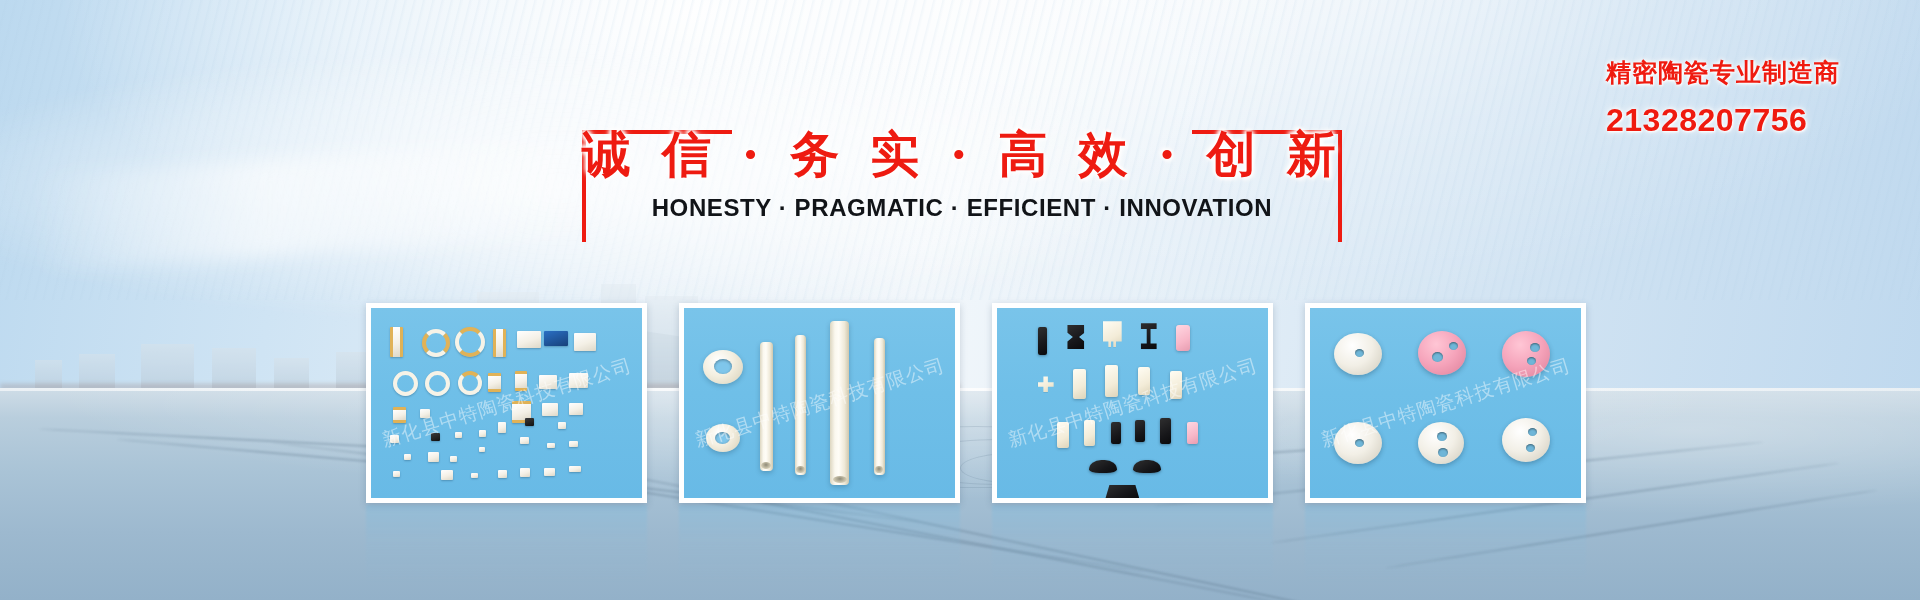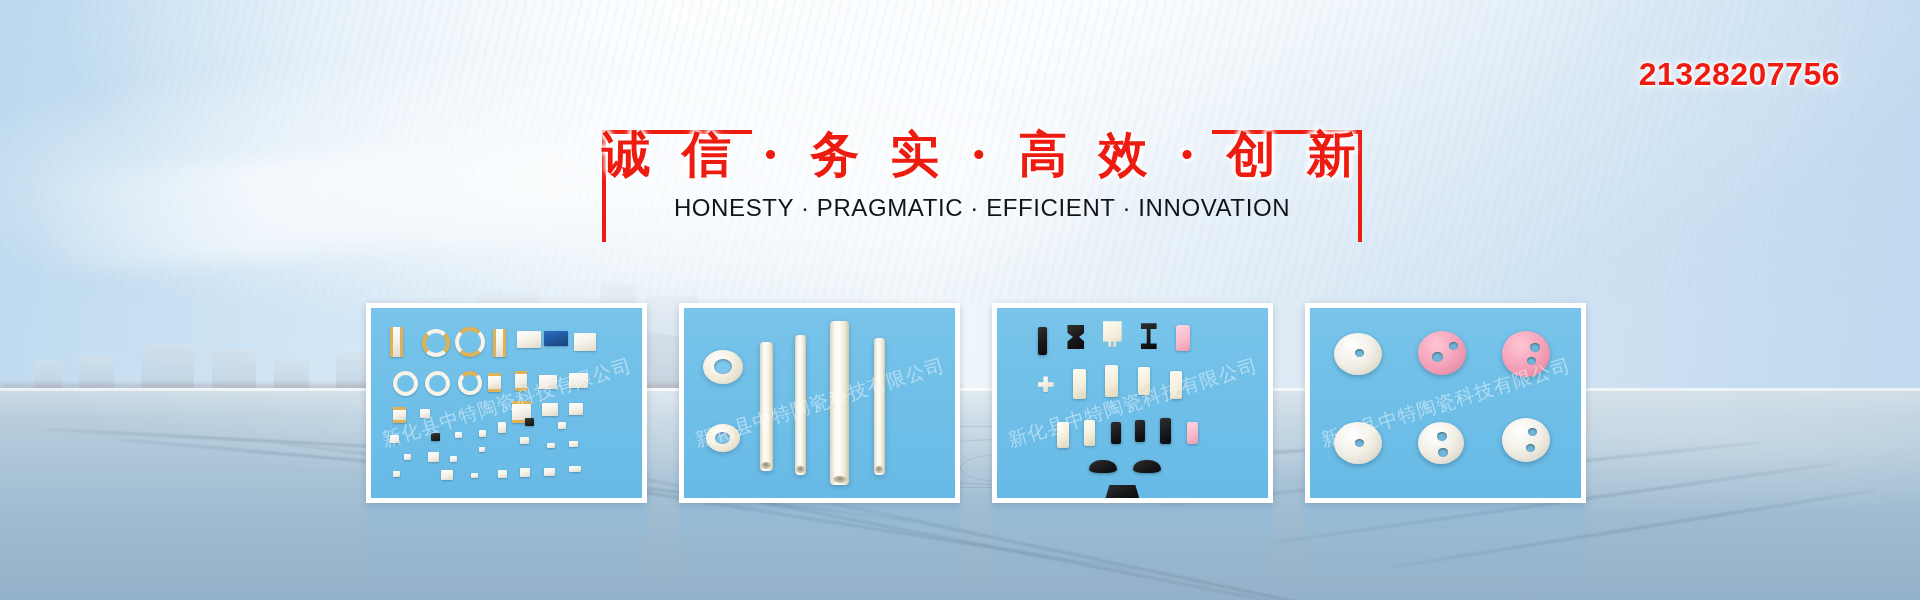--- a/index.html
+++ b/index.html
@@ -130,21 +130,21 @@
   .ground-edge {
     position: absolute;
     left: 0; right: 0; top: 0;
     height: 3px;
     background: linear-gradient(90deg, rgba(255,255,255,0.6), rgba(255,255,255,0.9), rgba(255,255,255,0.5));
   }
 
   
   .slogan-block {
     position: absolute;
-    left: 602px;
+    left: 582px;
     top: 130px;
     width: 760px;
     height: 112px;
   }
   .bracket {
     position: absolute;
     width: 150px;
     height: 100%;
     pointer-events: none;
   }
@@ -175,21 +175,21 @@
     text-shadow:
       0 0 5px #ffffff, 0 0 5px #ffffff, 0 0 9px #ffffff,
       2px 2px 4px rgba(255,255,255,0.95), -2px -2px 4px rgba(255,255,255,0.95);
   }
   .slogan-en {
     position: absolute;
     left: 0; right: 0;
     top: 64px;
     text-align: center;
     font-size: 24px;
-    font-weight: 400;
+    font-weight: 700;
     letter-spacing: 0.6px;
     color: #111418;
     white-space: nowrap;
   }
 
   
   .contact-block {
     position: absolute;
     right: 80px;
     top: 56px;
@@ -394,20 +394,21 @@
   </div>
 
   <div class="slogan-block">
     <div class="bracket bracket-left"></div>
     <div class="bracket bracket-right"></div>
     <div class="slogan-cn">诚 信 · 务 实 · 高 效 · 创 新</div>
     <div class="slogan-en">HONESTY · PRAGMATIC · EFFICIENT · INNOVATION</div>
   </div>
 
   <div class="contact-block">
+    <div class="contact-tagline">精密陶瓷专业制造商</div>
     <div class="contact-phone">21328207756</div>
   </div>
 
   <div class="panels">
 
     <div class="panel">
       <div class="panel-inner">
         <div class="part chip term" style="left:7%;  top:10%; width:7px;  height:30px;"></div>
         <div class="part ring" style="left:19%; top:11%; width:20px; height:20px; border-left-color:#e0b257; border-right-color:#e0b257;"></div>
         <div class="part ring" style="left:31%; top:10%; width:22px; height:22px; border-top-color:#e0b257; border-bottom-color:#e0b257;"></div>

